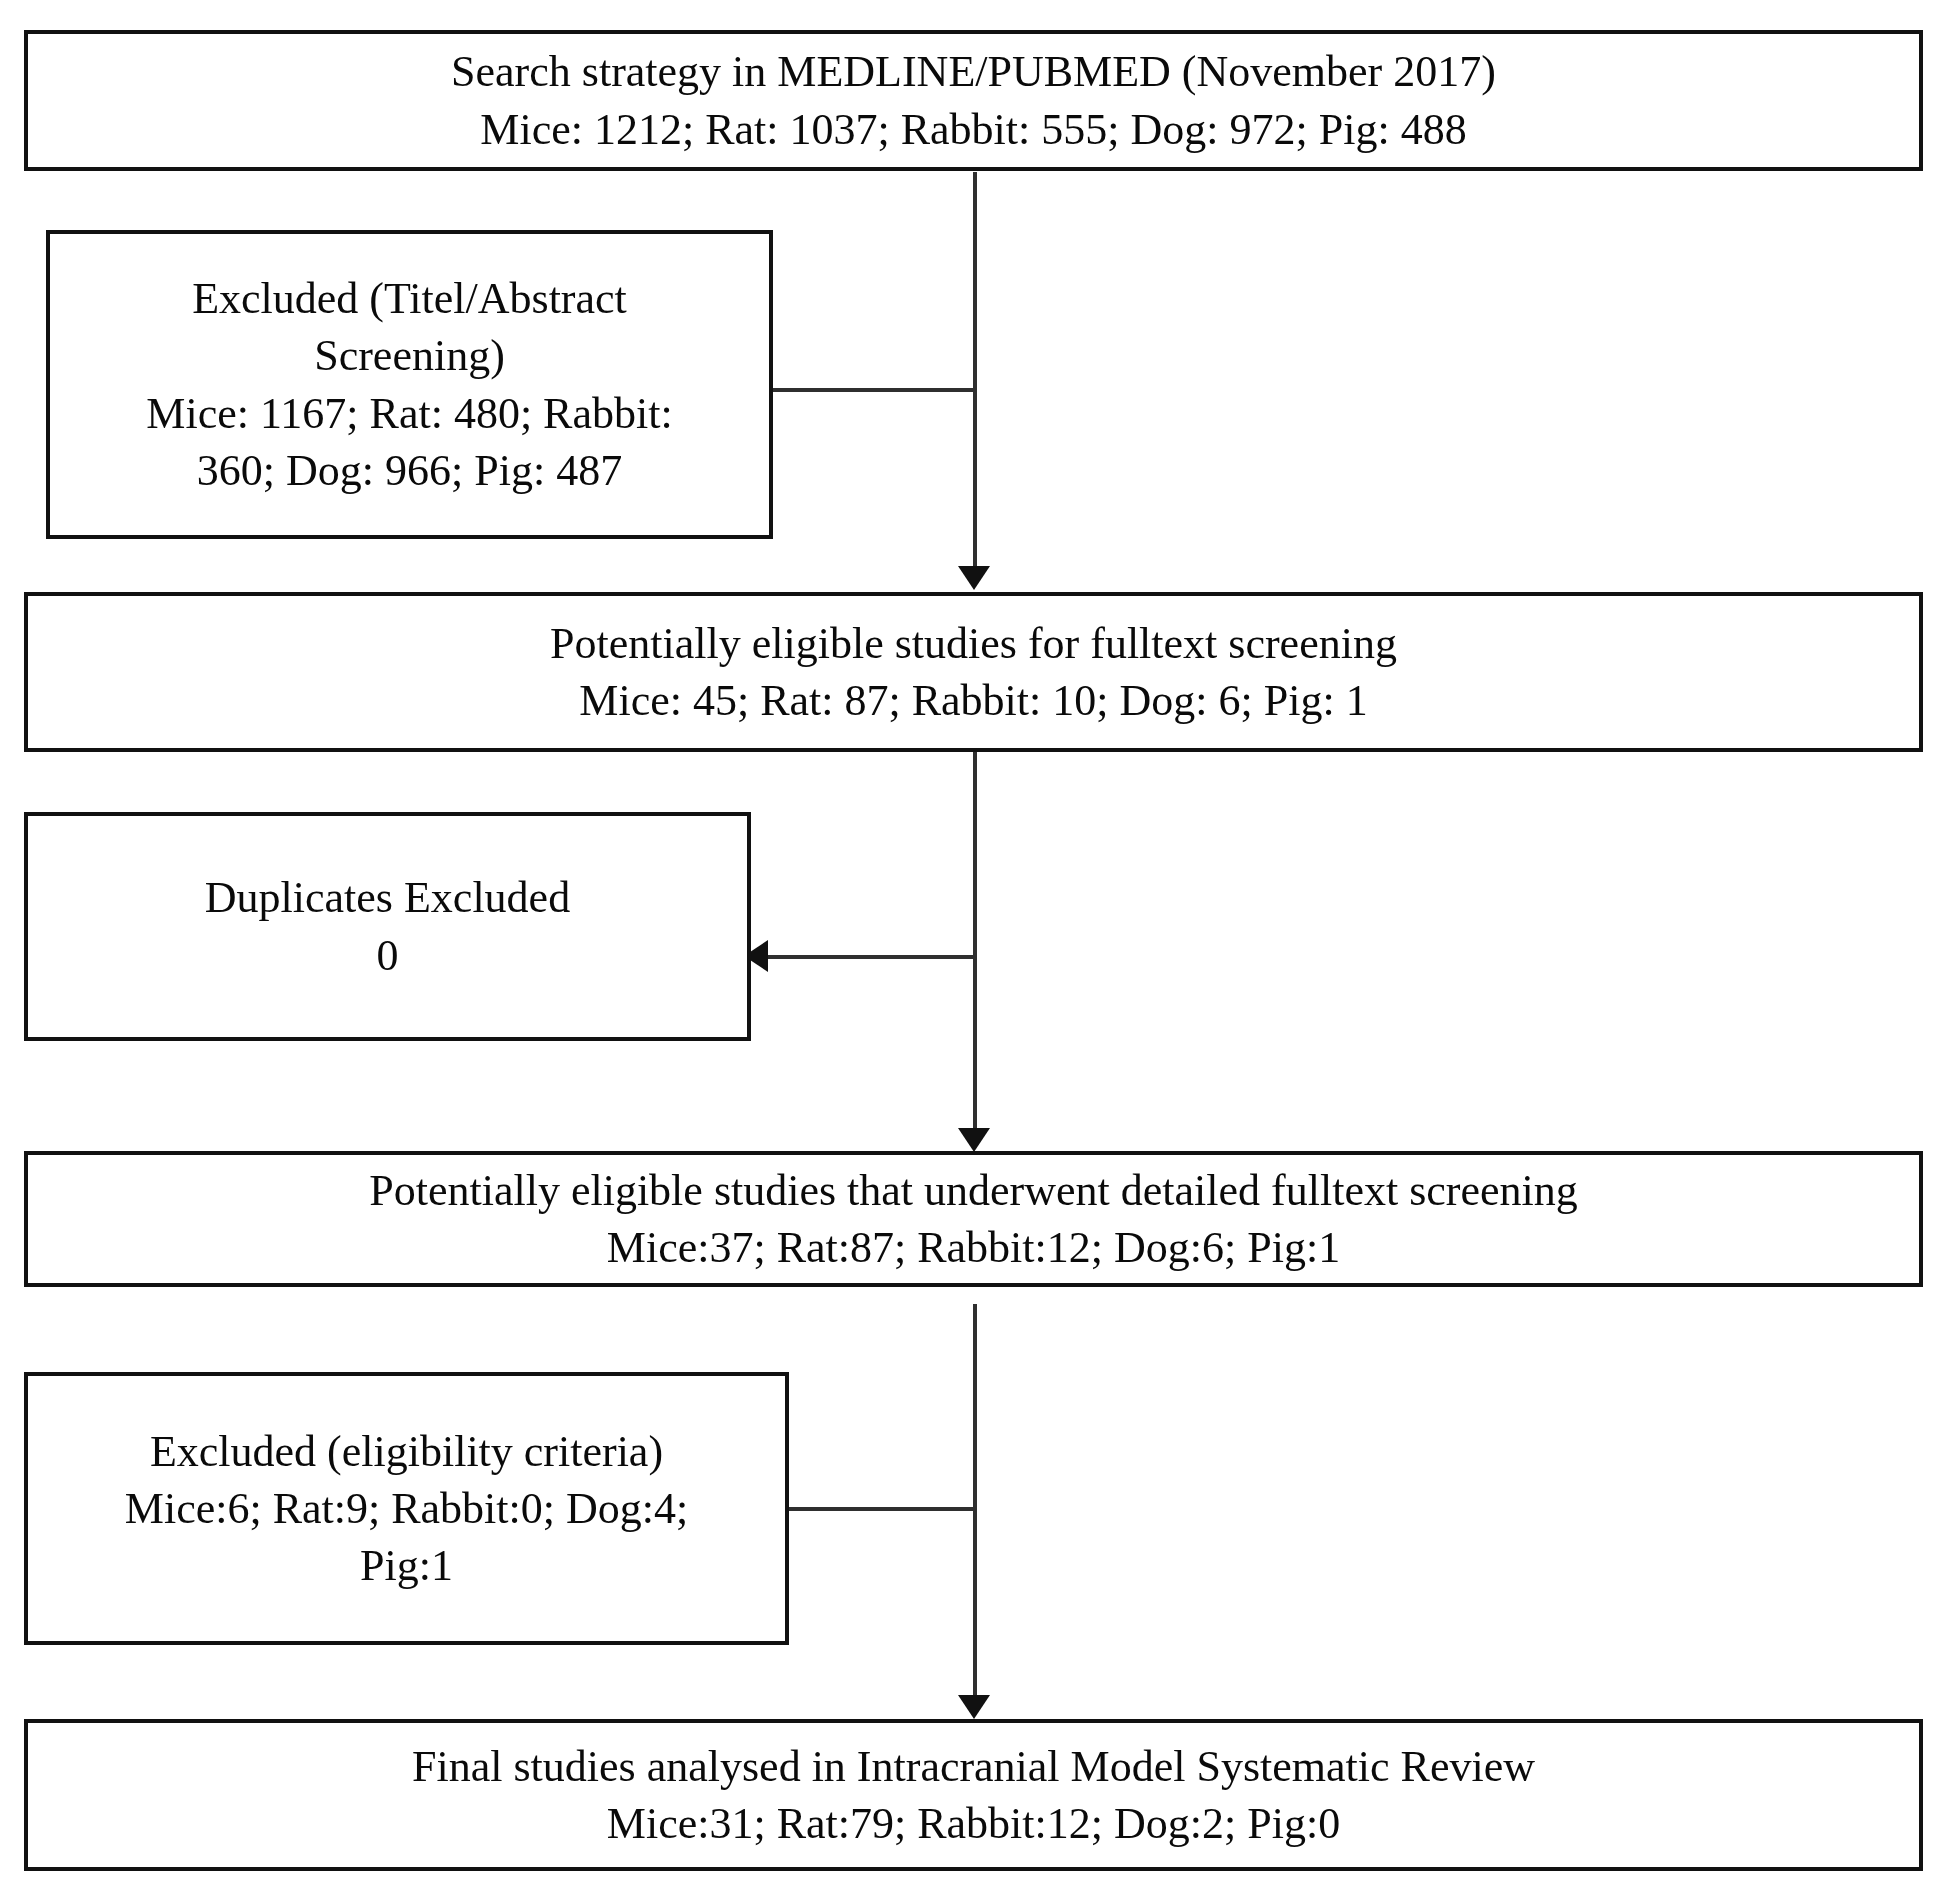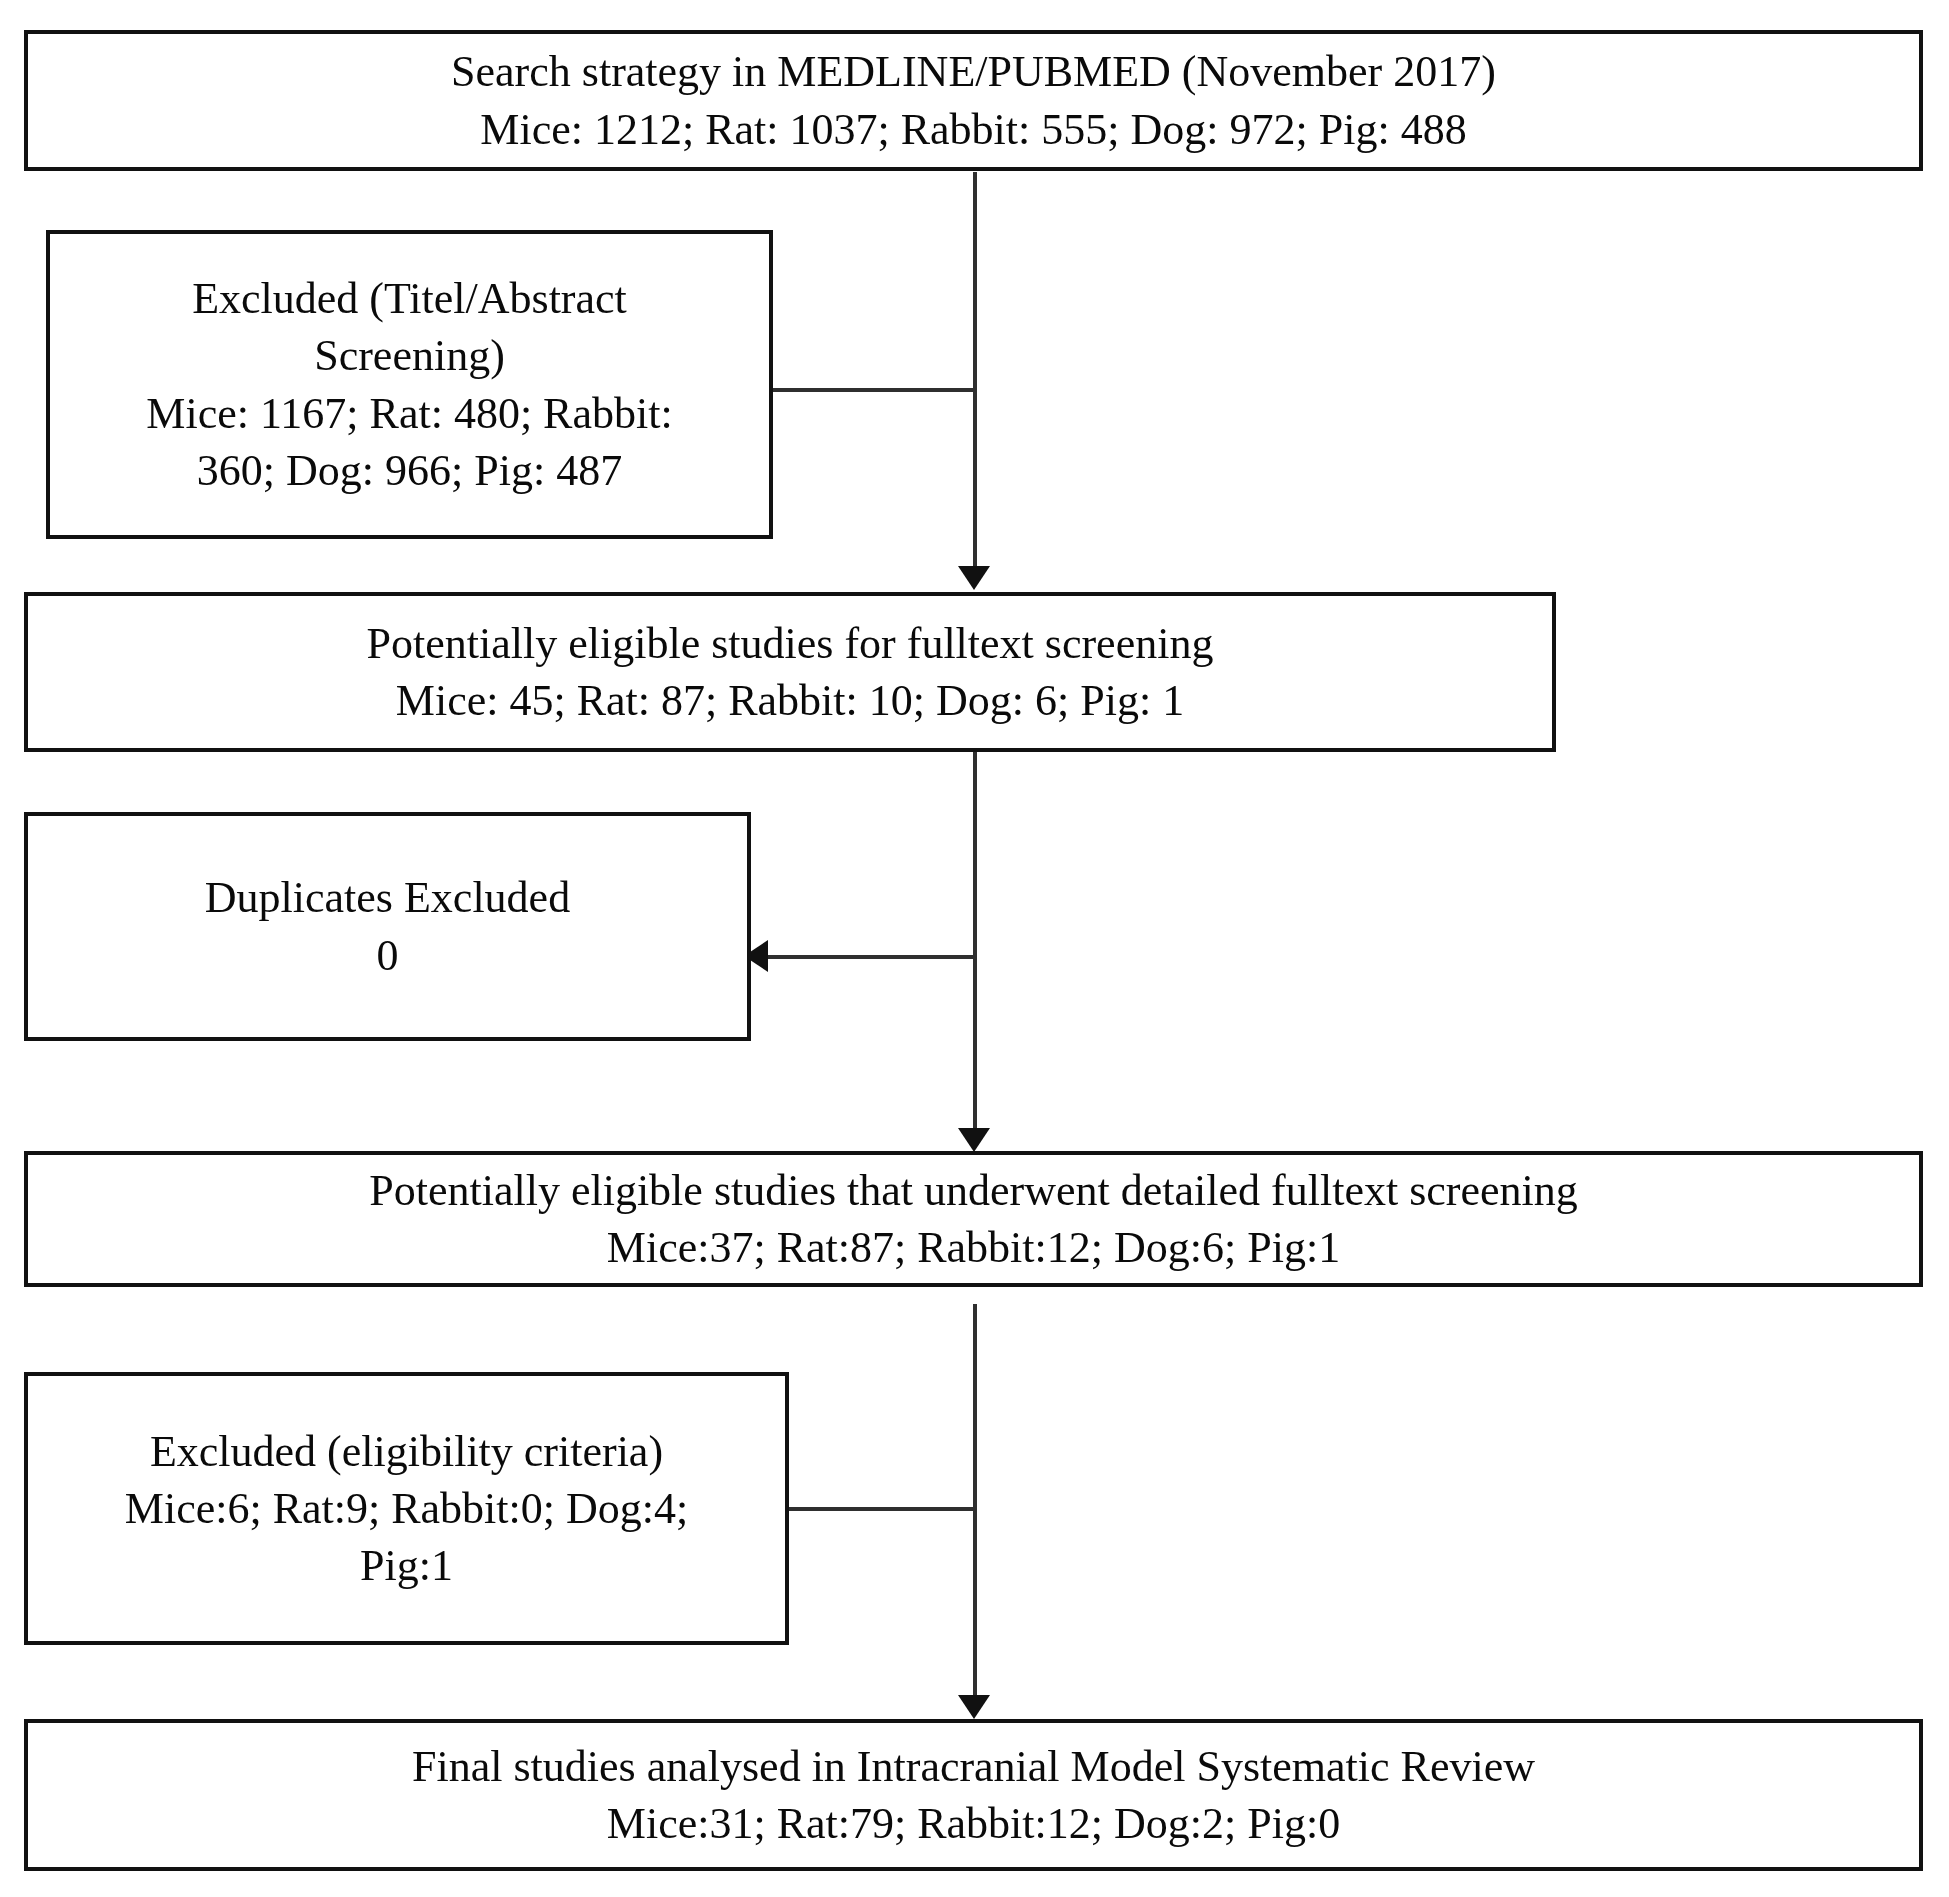--- a/index.html
+++ b/index.html
@@ -40,21 +40,21 @@
     white-space: normal;
     max-width: 92%;
   }
   .flow-box .line.bold {
     font-weight: normal;
   }
 
   
   #box-search      { left: 24px;  top: 30px;   width: 1899px; height: 141px; }
   #box-excluded-ta { left: 24px;  top: 230px;  width: 727px;  height: 309px; margin-left: 22px; }
-  #box-eligible    { left: 24px;  top: 592px;  width: 1532px; height: 160px; }
+  #box-eligible    { left: 24px;  top: 592px;  width: 1899px; height: 160px; }
   #box-duplicates  { left: 24px;  top: 812px; width: 727px;  height: 229px; }
   #box-detailed    { left: 24px;  top: 1151px; width: 1899px; height: 136px; }
   #box-excluded-el { left: 24px;  top: 1372px; width: 765px;  height: 273px; }
   #box-final       { left: 24px;  top: 1719px; width: 1899px; height: 152px; }
 
   
   .vline {
     position: absolute;
     width: 4px;
     background: #2f2f2f;

